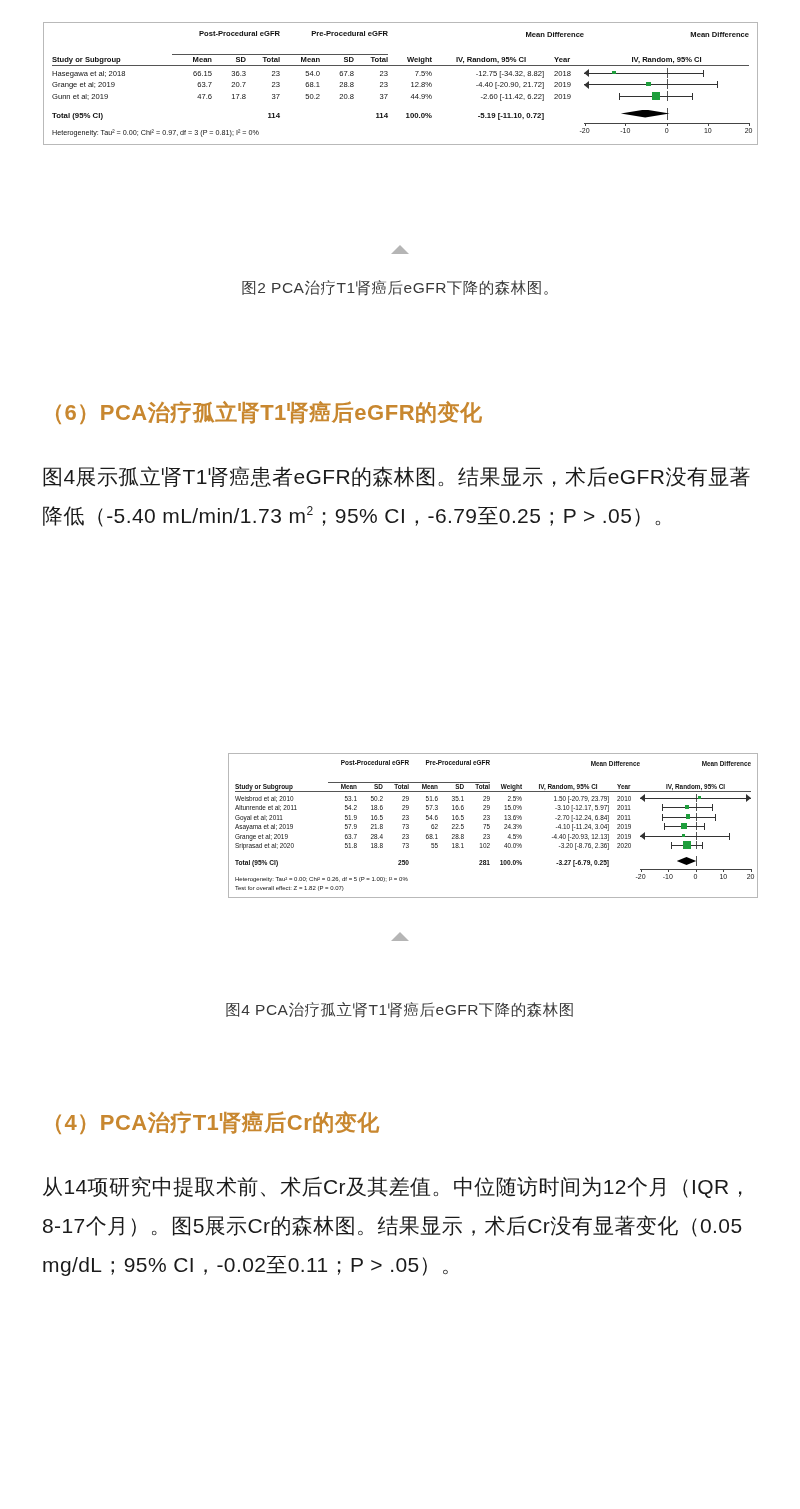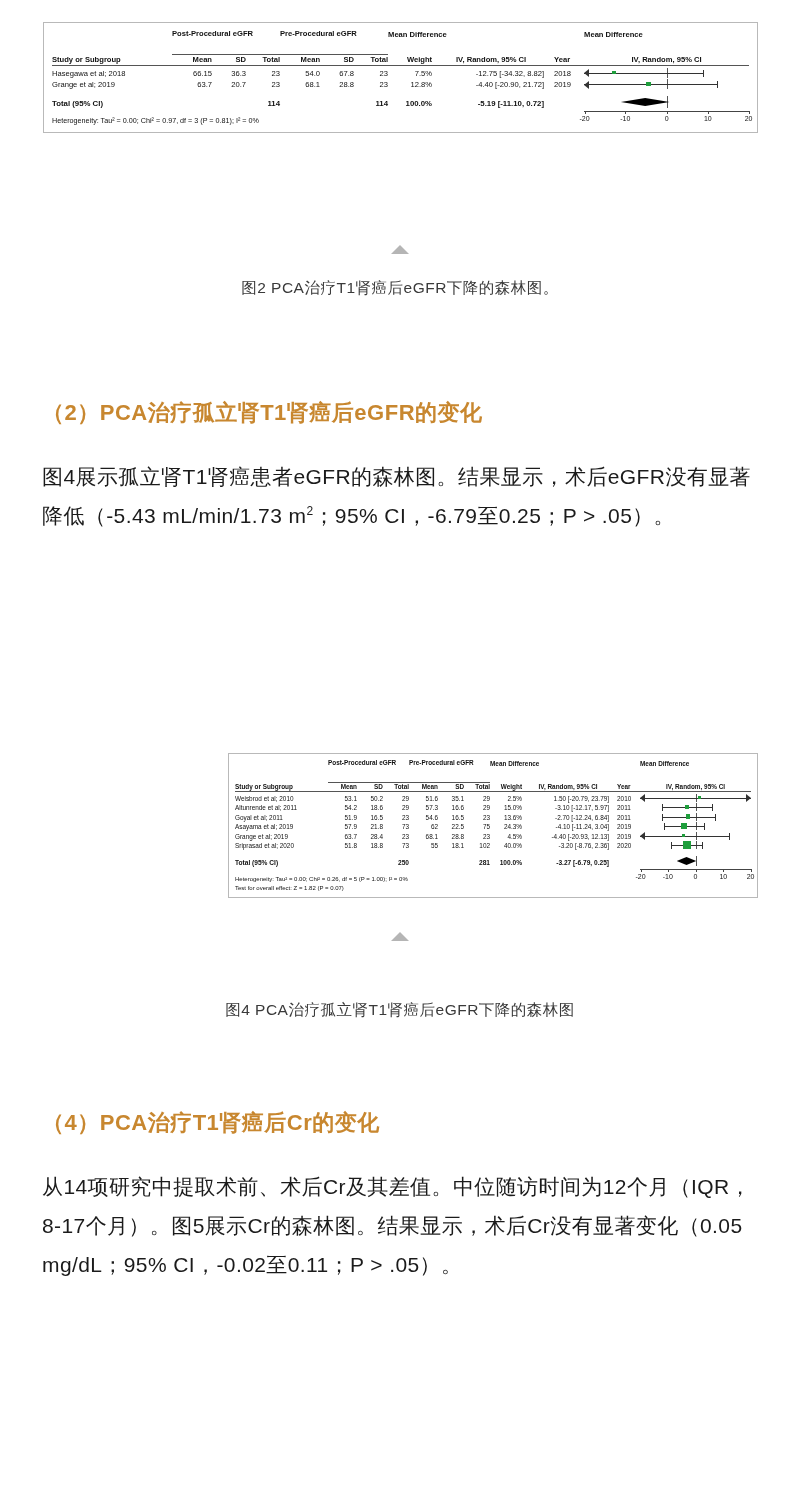--- a/index.html
+++ b/index.html
@@ -36,21 +36,21 @@
     table-layout: fixed;
   }
   .forest td, .forest th {
     padding: 0;
     vertical-align: bottom;
     white-space: nowrap;
   }
   .grp-row th {
     font-size: 7.6px;
     font-weight: bold;
-    text-align: left;
+    text-align: right;
     padding-bottom: 16px;
   }
   .grp-row th.spanline {
     border-bottom: 1px solid #555;
   }
   .hdr-row th {
     font-size: 7.6px;
     font-weight: bold;
     border-bottom: 1px solid #555;
     padding-bottom: 1px;
@@ -251,20 +251,41 @@
           <td class="plotcell">
               <div class="row-graph">
                 <div class="zero-line" style="left: 82.5px;"></div>
                 <div class="ci-line" style="top: 5px; left: 0px; width: 132.412px;"></div>
                 <div class="arrow-left" style="left: 0px; top: 1.5px;"></div>
                 <div class="ci-cap" style="left: 132.412px; top: 2px;"></div>
                 <div class="box" style="left: 62.218px; top: 2.868px; width: 4.264px; height: 4.264px; background: rgb(31, 158, 60);"></div>
               </div>
             </td>
         </tr>
+        <tr class="data-row">
+          <td class="l">Gunn et al; 2019</td>
+          <td class="r">47.6</td>
+          <td class="r">17.8</td>
+          <td class="r">37</td>
+          <td class="r">50.2</td>
+          <td class="r">20.8</td>
+          <td class="r">37</td>
+          <td class="r">44.9%</td>
+          <td class="r" style="padding-right:6px">-2.60 [-11.42, 6.22]</td>
+          <td class="l" style="padding-left:4px">2019</td>
+          <td class="plotcell">
+              <div class="row-graph">
+                <div class="zero-line" style="left: 82.5px;"></div>
+                <div class="ci-line" style="top: 5px; left: 35.3925px; width: 72.765px;"></div>
+                <div class="ci-cap" style="left: 35.3925px; top: 2px;"></div>
+                <div class="ci-cap" style="left: 108.157px; top: 2px;"></div>
+                <div class="box" style="left: 67.775px; top: 1px; width: 8px; height: 8px; background: rgb(31, 158, 60);"></div>
+              </div>
+            </td>
+        </tr>
         <tr class="total-row">
           <td class="l">Total (95% CI)</td>
           <td></td>
             <td></td>
           <td class="r">114</td>
           <td></td>
             <td></td>
           <td class="r">114</td>
           <td class="r">100.0%</td>
           <td class="r" style="padding-right:6px">-5.19 [-11.10, 0.72]</td>
@@ -297,24 +318,24 @@
       </tbody>
     </table>
   </div>
 </div>
 
 <div class="block" style="left:0; top:245px; width:800px;">
   <div class="caret"></div>
 </div>
 <div class="block caption" style="left:0; top:278px; width:800px;">图2 PCA治疗T1肾癌后eGFR下降的森林图。</div>
 
-<div class="block section-title" style="left:42px; top:398px; width:720px;">（2）PCA治疗孤立肾T1肾癌后eGFR的变化</div>
+<div class="block section-title" style="left:42px; top:398px; width:720px;">（6）PCA治疗孤立肾T1肾癌后eGFR的变化</div>
 
 <div class="block para" style="left:42px; top:458px; width:716px;">
-  <span>图4展示孤立肾T1肾癌患者eGFR的森林图。结果显示，术后eGFR没有显著降低（-5.43 mL/min/1.73 m</span><sup>2</sup><span>；95% CI，-6.79至0.25；P &gt; .05）。</span>
+  <span>图4展示孤立肾T1肾癌患者eGFR的森林图。结果显示，术后eGFR没有显著降低（-5.40 mL/min/1.73 m</span><sup>2</sup><span>；95% CI，-6.79至0.25；P &gt; .05）。</span>
 </div>
 
 <div class="block figure-wrap" style="left:228px; top:753px; width:530px;">
   <div class="forest" style="padding:5px 6px 6px 6px;">
     <table>
       <colgroup>
         <col style="width:93px">
         <col style="width:29px">
           <col style="width:26px">
           <col style="width:26px">

